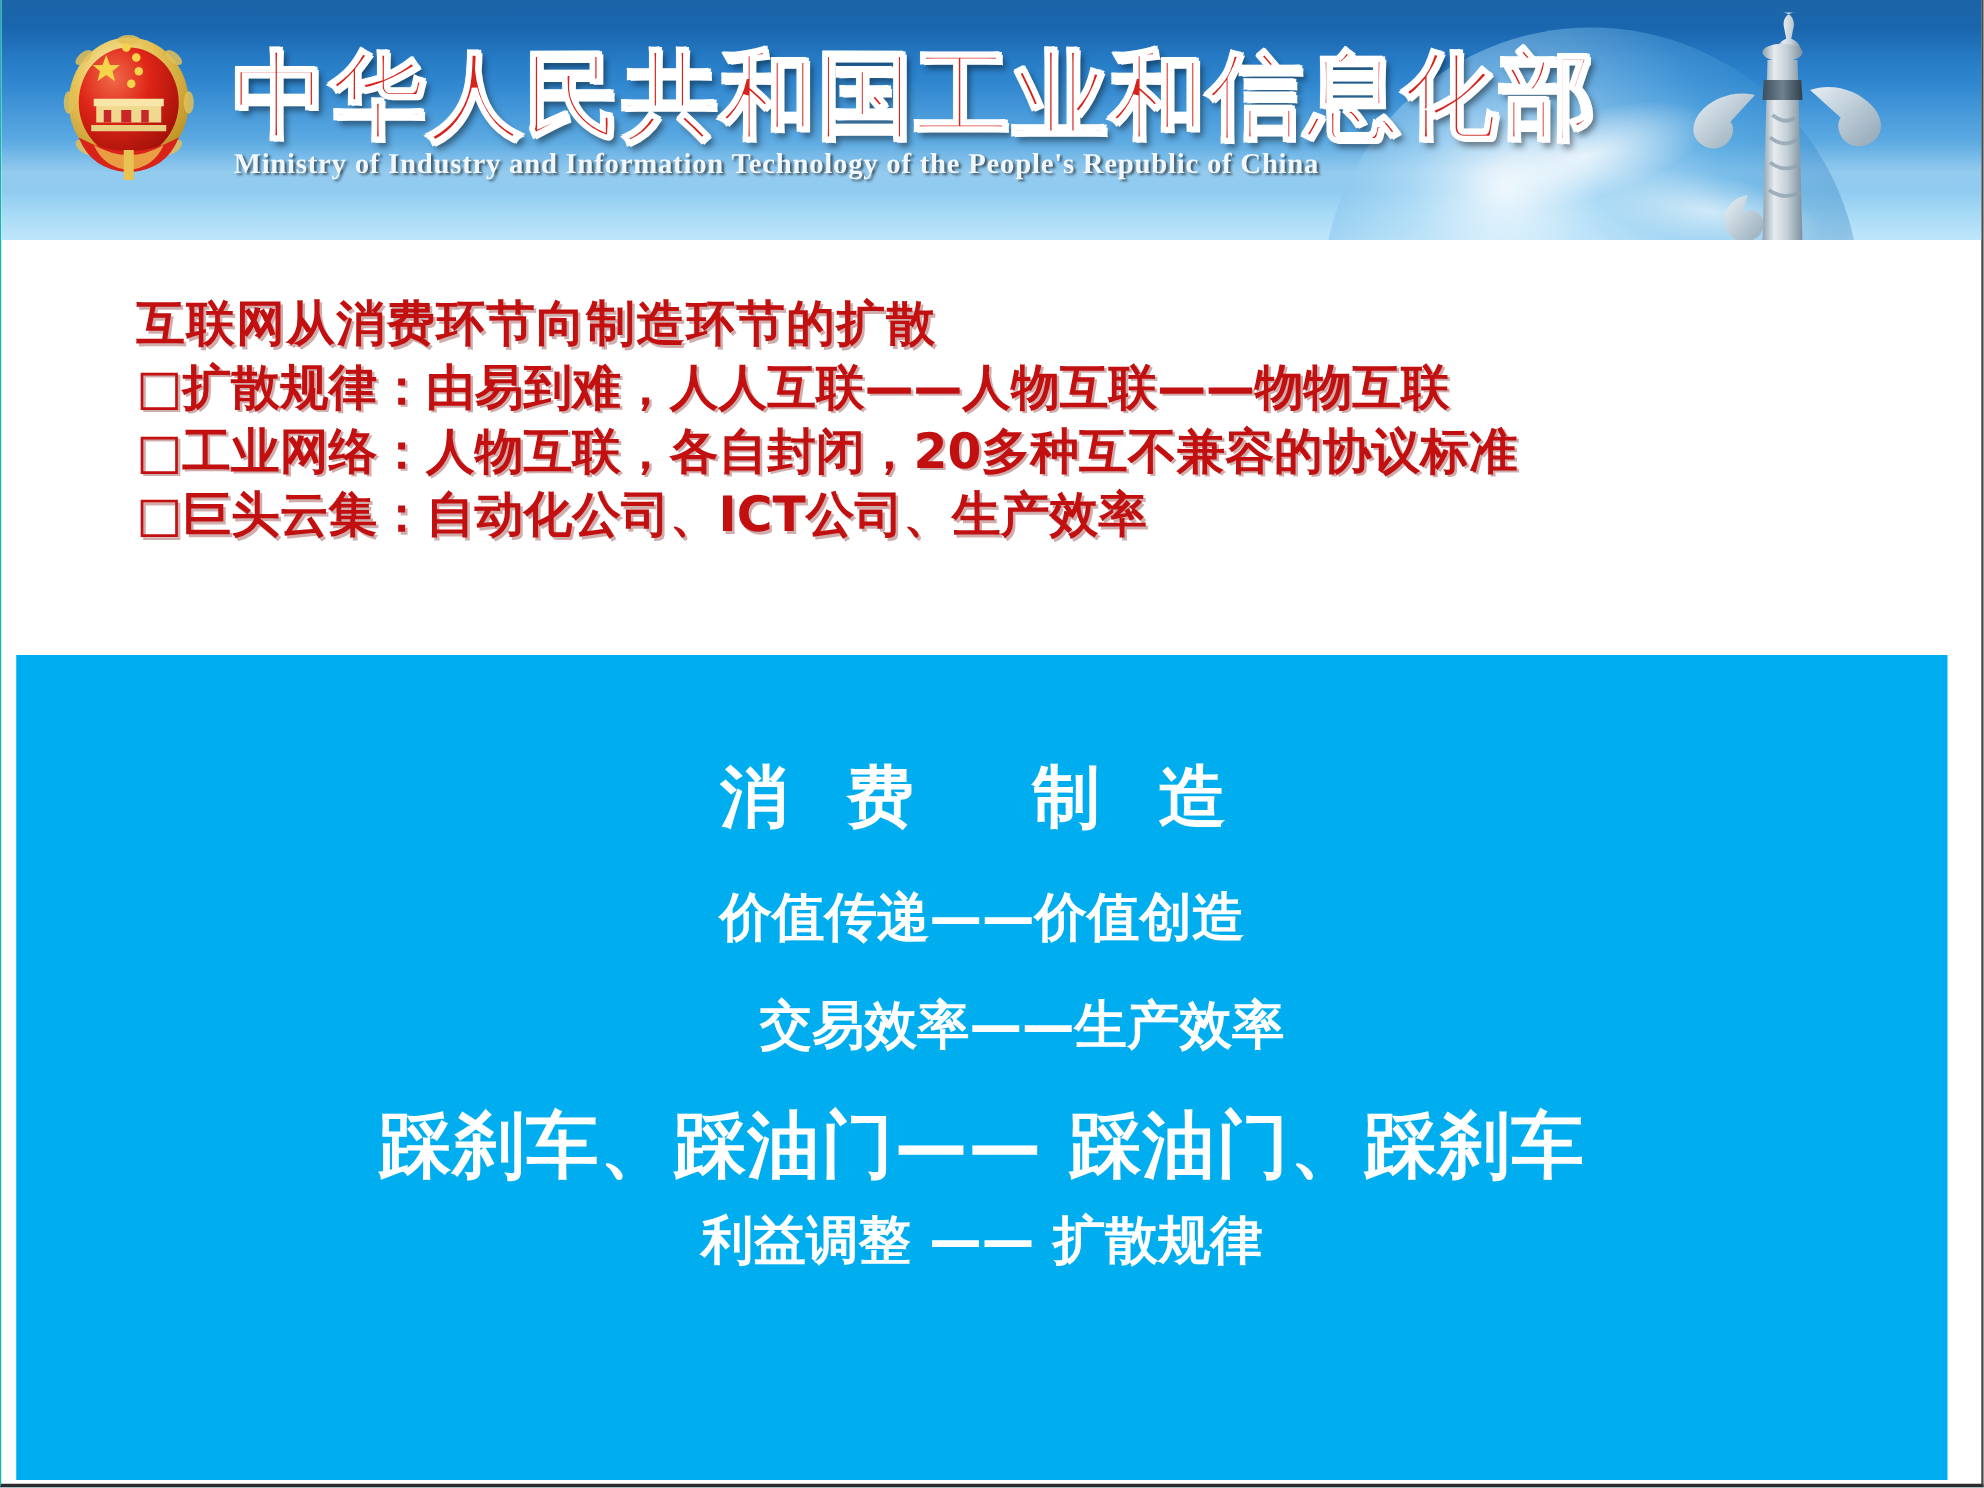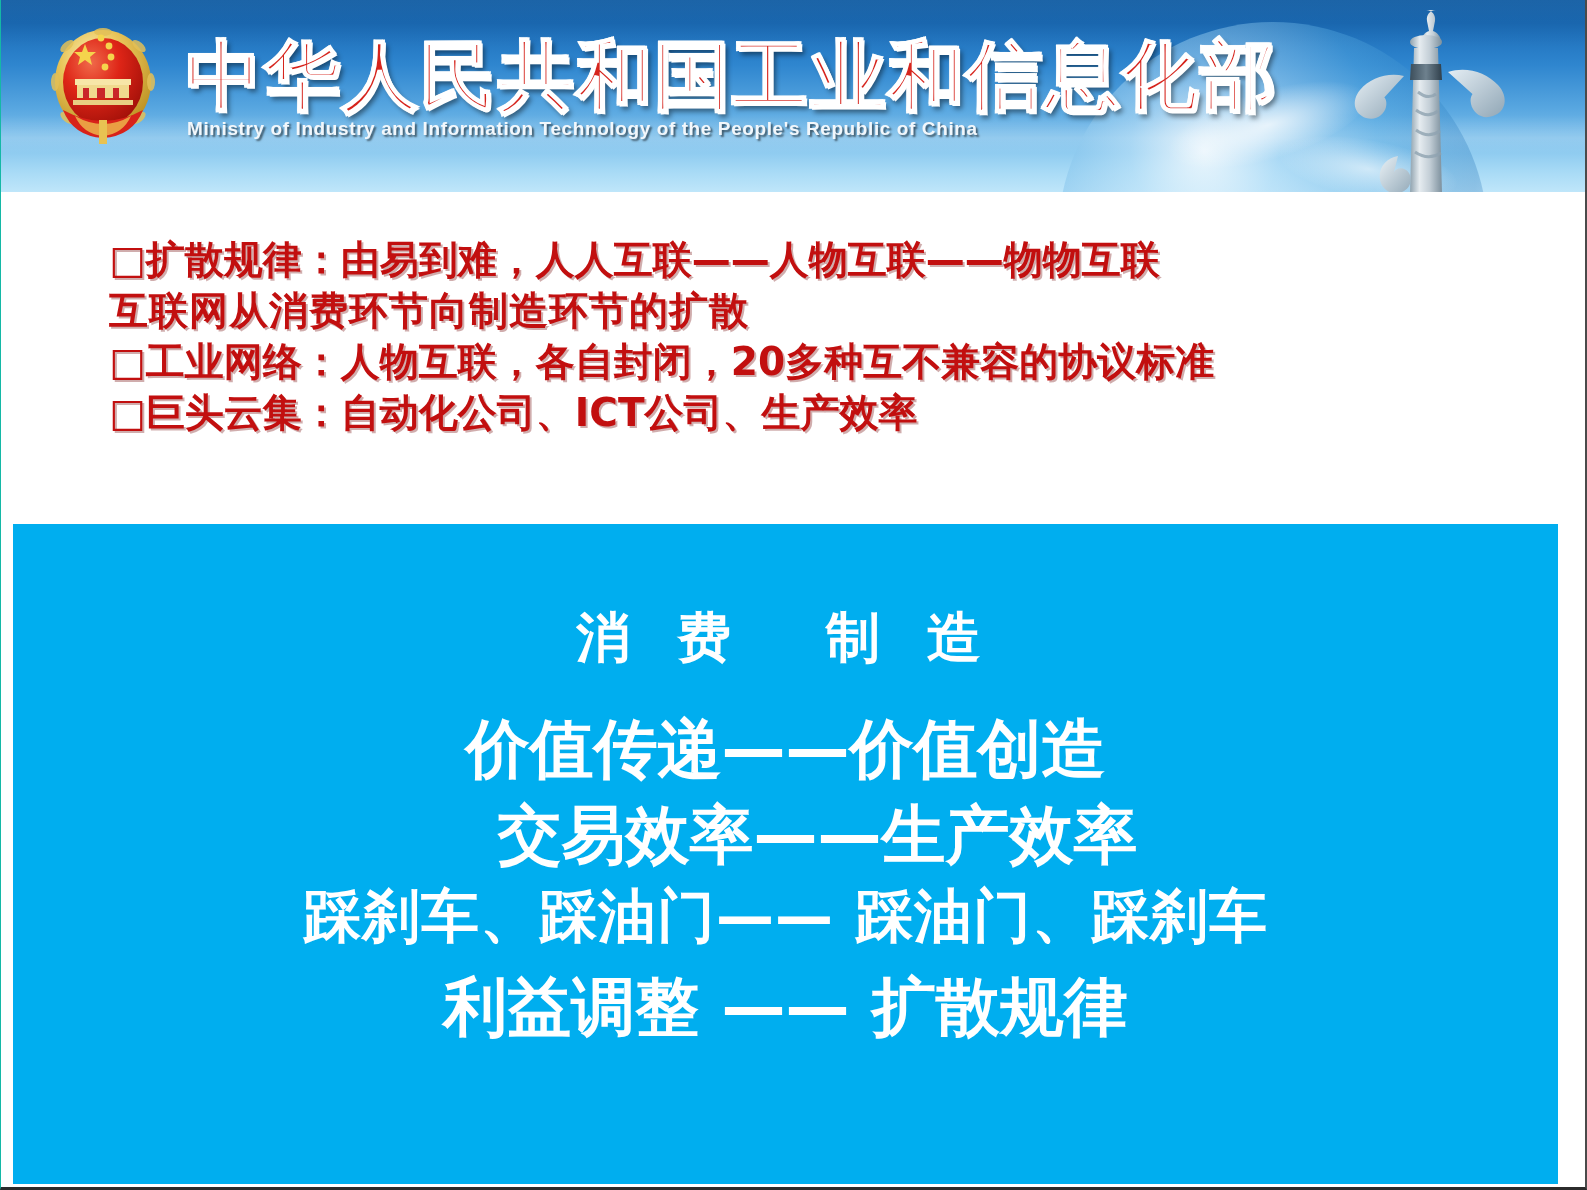--- a/index.html
+++ b/index.html
@@ -113,27 +113,27 @@
        2px 2px 0 #ffffff,
       -1px -1px 0 #ffffff,
        4px 5px 5px rgba(0,0,0,0.45);
     white-space: nowrap;
     font-family: "DejaVu Sans", "Liberation Sans", sans-serif;
   }
   .title-en {
     position: absolute;
     left: 186px;
     top: 118px;
-    font-size: 19px;
+    font-size: 23px;
     font-weight: 700;
     color: #f2f7fb;
     letter-spacing: 0.6px;
     white-space: nowrap;
     text-shadow: 2px 2px 2px rgba(0,0,0,0.55);
-    font-family: Liberation Sans, sans-serif;
+    font-family: Liberation Serif, serif;
   }
 
   
   .red-block {
     position: absolute;
     left: 108px;
     top: 234px;
     width: 1400px;
   }
   .red-line {
@@ -181,21 +181,21 @@
   }
   .panel-head.left { margin-right: 81px; }
 
   .panel-line {
     position: absolute;
     left: 0;
     width: 100%;
     text-align: center;
     color: #ffffff;
     font-weight: 700;
-    font-size: 64px;
+    font-size: 42px;
     white-space: nowrap;
     font-family: "DejaVu Sans", "Liberation Sans", sans-serif;
   }
   .pl-1 { top: 182px; }
   .pl-2 { top: 268px; padding-left: 32px; }
   .pl-3 { top: 354px; font-size: 58px; letter-spacing: 1px; }
   .pl-4 { top: 440px; }
 </style>
 </head>
 <body>
@@ -289,23 +289,23 @@
       <path d="M18 86 q40 22 80 0 q-10 26 -40 28 q-30-2 -40-28 z" fill="#d8221a"></path>
       <path d="M30 92 q28 16 56 0 q-8 18 -28 20 q-20-2 -28-20 z" fill="#f0c851" opacity="0.75"></path>
       <path d="M54 96 h8 v24 h-8 z" fill="#e8c252"></path>
     </svg>
 
     <div class="title-cn">中华人民共和国工业和信息化部</div>
     <div class="title-en">Ministry of Industry and Information Technology of the People's Republic of China</div>
   </div>
 
   <div class="red-block">
+    <div class="red-line is-heading">互联网从消费环节向制造环节的扩散</div>
+
     <div class="red-line"><span class="bullet-sq">□</span><span>扩散规律：由易到难，人人互联——人物互联——物物互联</span></div>
-
-    <div class="red-line is-heading">互联网从消费环节向制造环节的扩散</div>
 
     <div class="red-line"><span class="bullet-sq">□</span><span>工业网络：人物互联，各自封闭，20多种互不兼容的协议标准</span></div>
 
 
     <div class="red-line"><span class="bullet-sq">□</span><span>巨头云集：自动化公司、ICT公司、生产效率</span></div>
   </div>
 
   <div class="blue-panel">
     <div class="panel-head-row">
       <span class="panel-head left">消 费</span><span class="panel-head right">制 造</span>

